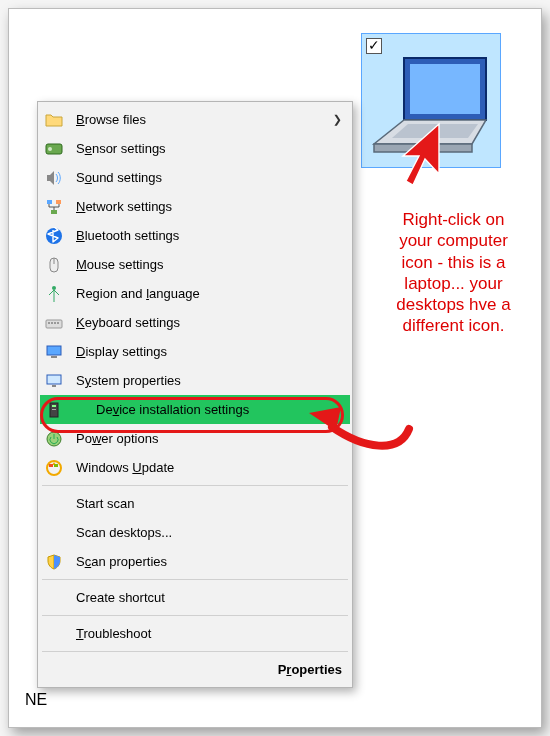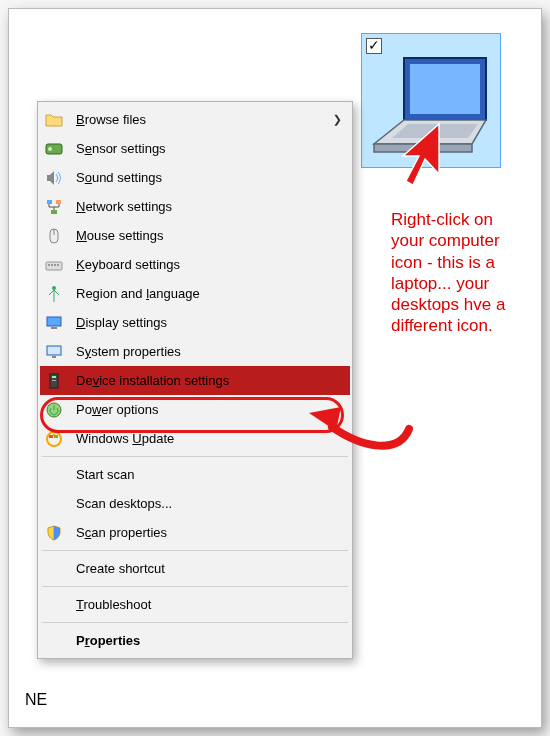--- a/index.html
+++ b/index.html
@@ -44,20 +44,21 @@
     }
     .laptop { position: absolute; top: 18px; left: 6px; }
 
     .annotation {
       position: absolute;
       top: 200px; right: 25px;
       width: 125px;
       color: #d00;
       font-size: 17px;
       font-weight: 500;
+      text-align: center;
       line-height: 1.25;
     }
 
     
     .menu {
       position: absolute;
       top: 92px; left: 28px;
       width: 316px;
       background: #f2f2f2;
       border: 1px solid #b5b5b5;
@@ -65,38 +66,38 @@
       padding: 3px 2px;
     }
     .menu-item {
       display: flex;
       align-items: center;
       height: 29px;
       padding: 0 8px 0 4px;
       background: #f2f2f2;
       position: relative;
     }
-    .menu-item.highlight { background: #b91c1c; }
+    .menu-item.highlight { background: #22c55e; gap: 20px; }
     .mi-icon {
       width: 20px; height: 20px;
       margin-right: 12px;
       display: inline-flex;
       align-items: center;
       justify-content: center;
       flex-shrink: 0;
     }
     .mi-label { flex: 1; color: #000; }
     .mi-arrow { font-size: 11px; color: #333; }
     .sep {
       height: 1px;
       background: #d0d0d0;
       margin: 3px 2px;
     }
     .underline { text-decoration: underline; }
-    .bold { font-weight: bold; }
+    .bold { font-weight: bold; text-align: right; }
 
     
     .red-ring {
       position: absolute;
       top: 388px; left: 31px;
       width: 304px; height: 36px;
       border: 3px solid #e41818;
       border-radius: 18px;
       pointer-events: none;
       z-index: 20;
@@ -175,57 +176,66 @@
         <svg width="18" height="18" viewBox="0 0 18 18">
             <rect x="2" y="2" width="5" height="4" fill="#5aa7ff"></rect>
             <rect x="11" y="2" width="5" height="4" fill="#ff9a5a"></rect>
             <rect x="6" y="12" width="6" height="4" fill="#6aa84f"></rect>
             <path d="M4 6v3h10V6M9 9v3" stroke="#555" fill="none"></path>
           </svg>
       </span>
       <span class="mi-label"><span class="underline">N</span>etwork settings</span>
     </div>
 
+    <div class="menu-item">
+      <span class="mi-icon">
+        <svg width="18" height="18" viewBox="0 0 18 18">
+            <circle cx="9" cy="9" r="8" fill="#1e73e8"></circle>
+            <path d="M8 3v12l5-4-10-4 10-4-5-4" fill="none" stroke="#fff" stroke-width="1.4" stroke-linejoin="round"></path>
+          </svg>
+      </span>
+      <span class="mi-label"><span class="underline">B</span>luetooth settings</span>
+    </div>
 
     <div class="menu-item">
       <span class="mi-icon">
         <svg width="18" height="18" viewBox="0 0 18 18">
             <rect x="5" y="2" width="8" height="14" rx="4" fill="#eee" stroke="#888"></rect>
             <line x1="9" y1="2" x2="9" y2="8" stroke="#888"></line>
           </svg>
       </span>
       <span class="mi-label"><span class="underline">M</span>ouse settings</span>
+    </div>
+
+    <div class="menu-item">
+      <span class="mi-icon">
+        <svg width="18" height="18" viewBox="0 0 18 18">
+            <path d="M9 17V5M4 10l5-5 5 5" stroke="#3a6" fill="none"></path>
+            <circle cx="9" cy="3" r="2" fill="#3a6"></circle>
+          </svg>
+      </span>
+      <span class="mi-label">Region and <span class="underline">l</span>anguage</span>
     </div>
 
     <div class="menu-item">
       <span class="mi-icon">
         <svg width="18" height="18" viewBox="0 0 18 18">
             <rect x="1" y="6" width="16" height="8" rx="1" fill="#ddd" stroke="#999"></rect>
             <rect x="3" y="8" width="2" height="2" fill="#999"></rect>
             <rect x="6" y="8" width="2" height="2" fill="#999"></rect>
             <rect x="9" y="8" width="2" height="2" fill="#999"></rect>
             <rect x="12" y="8" width="2" height="2" fill="#999"></rect>
           </svg>
       </span>
       <span class="mi-label"><span class="underline">K</span>eyboard settings</span>
     </div>
 
     <div class="menu-item">
       <span class="mi-icon">
         <svg width="18" height="18" viewBox="0 0 18 18">
-            <path d="M9 17V5M4 10l5-5 5 5" stroke="#3a6" fill="none"></path>
-            <circle cx="9" cy="3" r="2" fill="#3a6"></circle>
-          </svg>
-      </span>
-      <span class="mi-label">Region and <span class="underline">l</span>anguage</span>
-    </div>
-
-    <div class="menu-item">
-      <span class="mi-icon">
-        <svg width="18" height="18" viewBox="0 0 18 18">
             <rect x="2" y="3" width="14" height="9" fill="#5aa7ff" stroke="#2d5db7"></rect>
             <rect x="6" y="13" width="6" height="2" fill="#888"></rect>
           </svg>
       </span>
       <span class="mi-label"><span class="underline">D</span>isplay settings</span>
     </div>
 
     <div class="menu-item">
       <span class="mi-icon">
         <svg width="18" height="18" viewBox="0 0 18 18">

